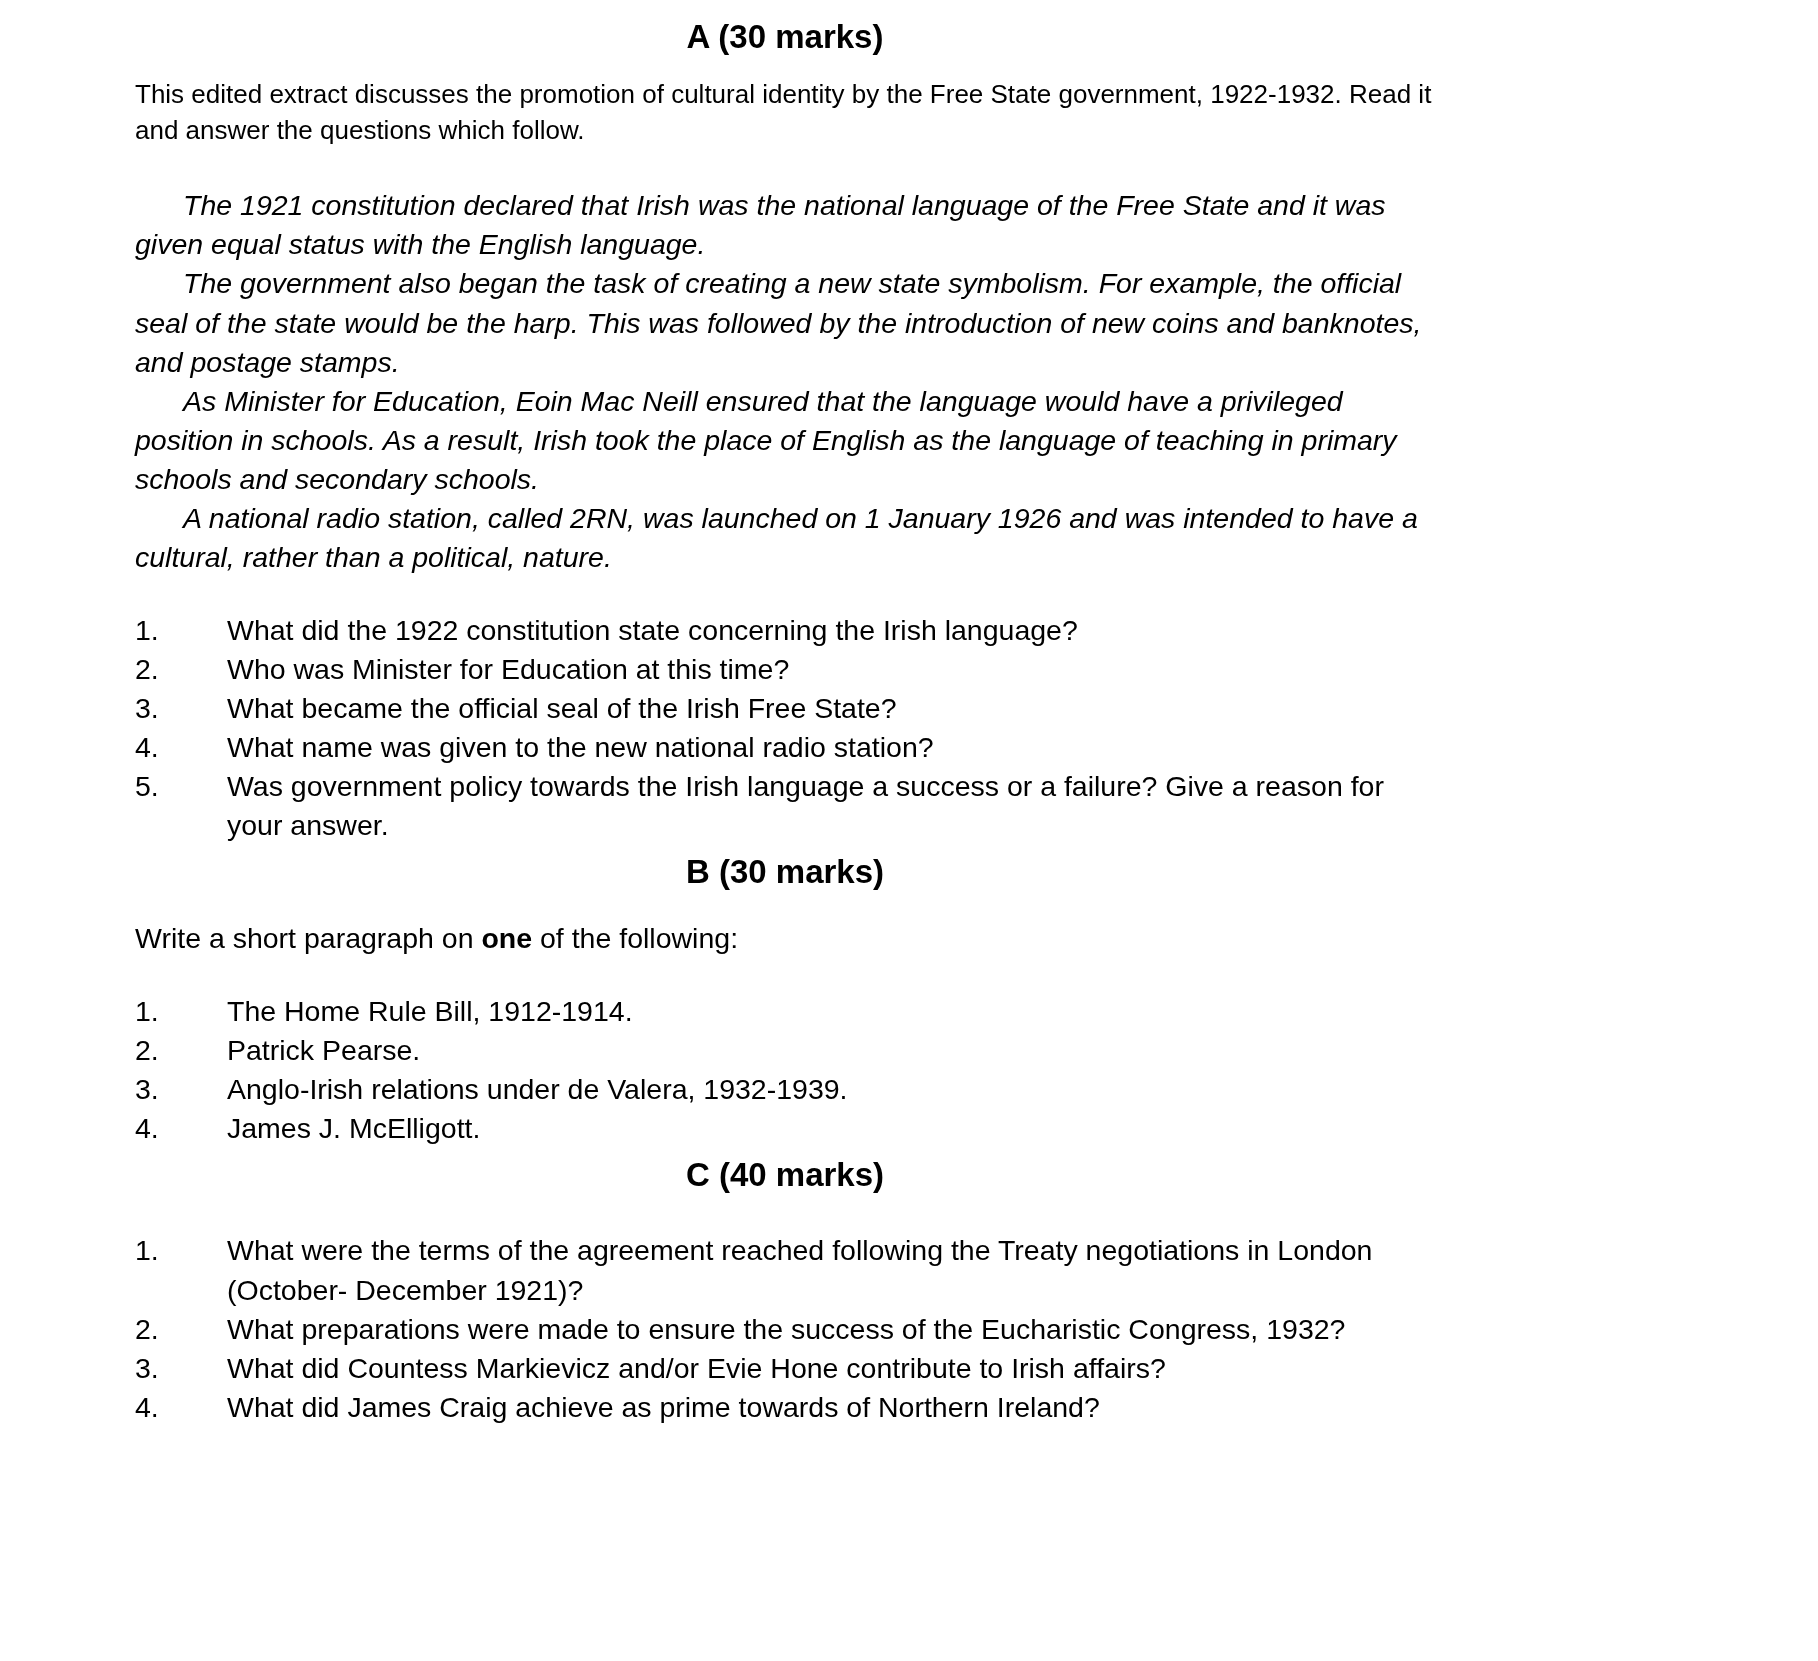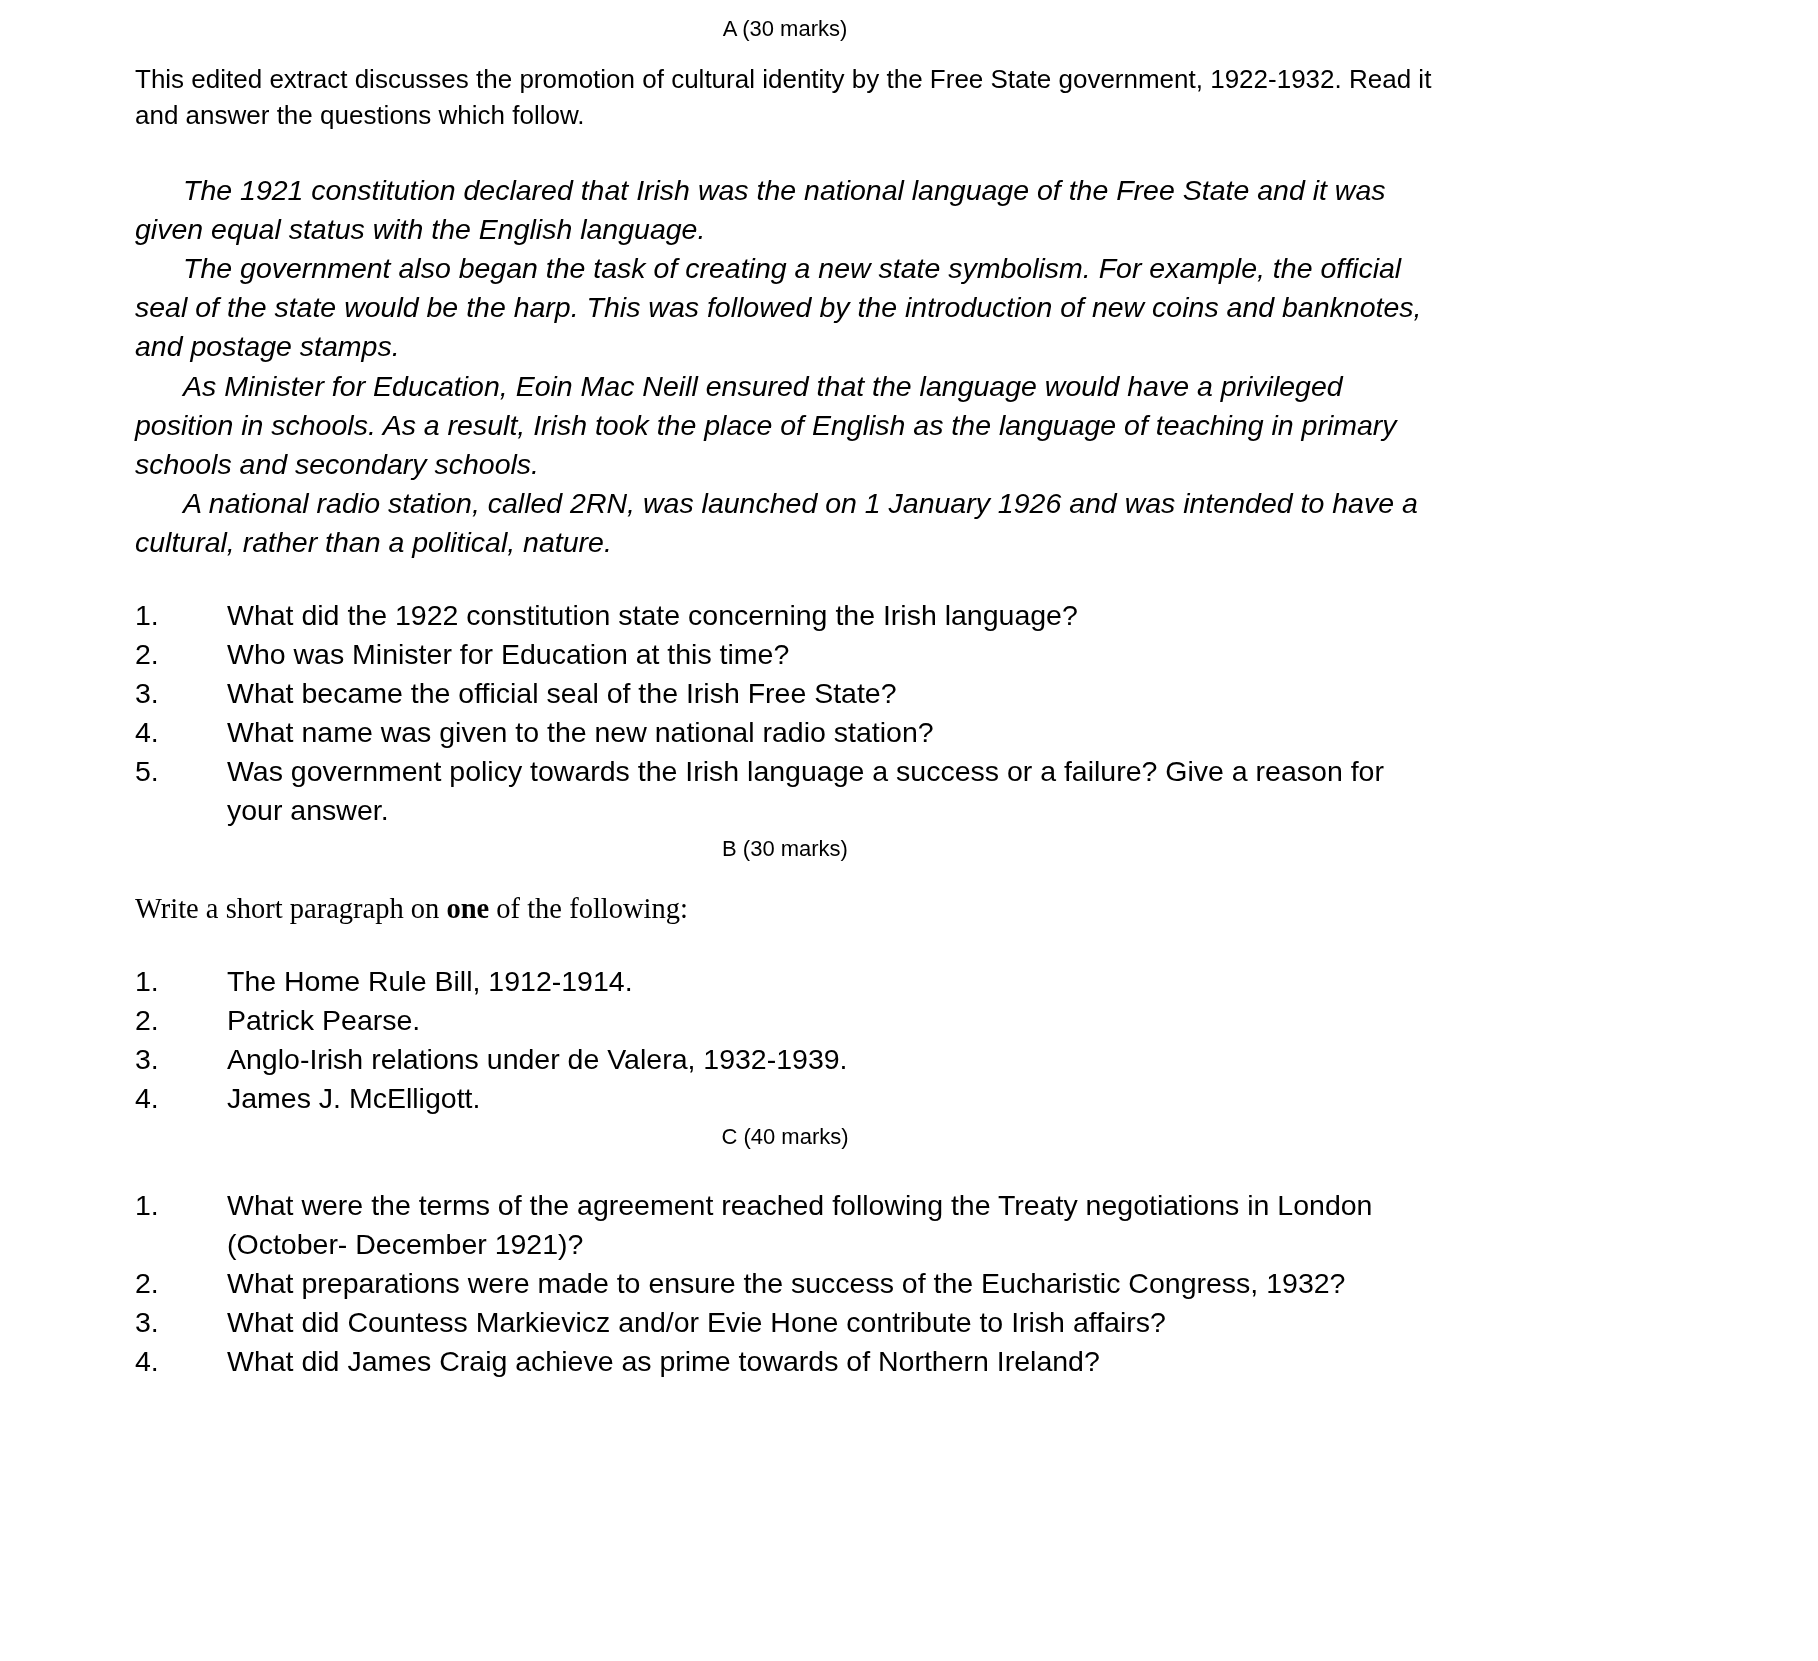--- a/index.html
+++ b/index.html
@@ -23,24 +23,25 @@
     overflow: hidden;
   }
   .content {
     width: 1300px;
     margin: 0 0 0 135px;
     font-size: 28.5px;
     line-height: 1.37;
   }
   .section-heading {
     text-align: center;
-    font-size: 22px;
+    font-size: 33px;
     line-height: 1.37;
     margin: 0;
     padding: 0;
+    font-weight: bold;
   }
   .intro {
     margin: 18px 0 0 0;
     font-size: 26px;
     line-height: 1.37;
   }
   .extract {
     margin: 38px 0 0 0;
     font-style: italic;
     font-size: 28.5px;
@@ -65,21 +66,20 @@
     flex: 0 0 92px;
     width: 92px;
   }
   .qtext {
     flex: 1 1 auto;
   }
   .lead {
     margin: 25px 0 0 0;
     font-size: 28.5px;
     line-height: 1.37;
-    font-family: Liberation Serif, serif;
   }
   .heading-gap-top { margin-top: 4px; }
   b { font-weight: bold; }
 </style>
 </head>
 <body>
 
 <div class="page">
   <div class="content">
 

